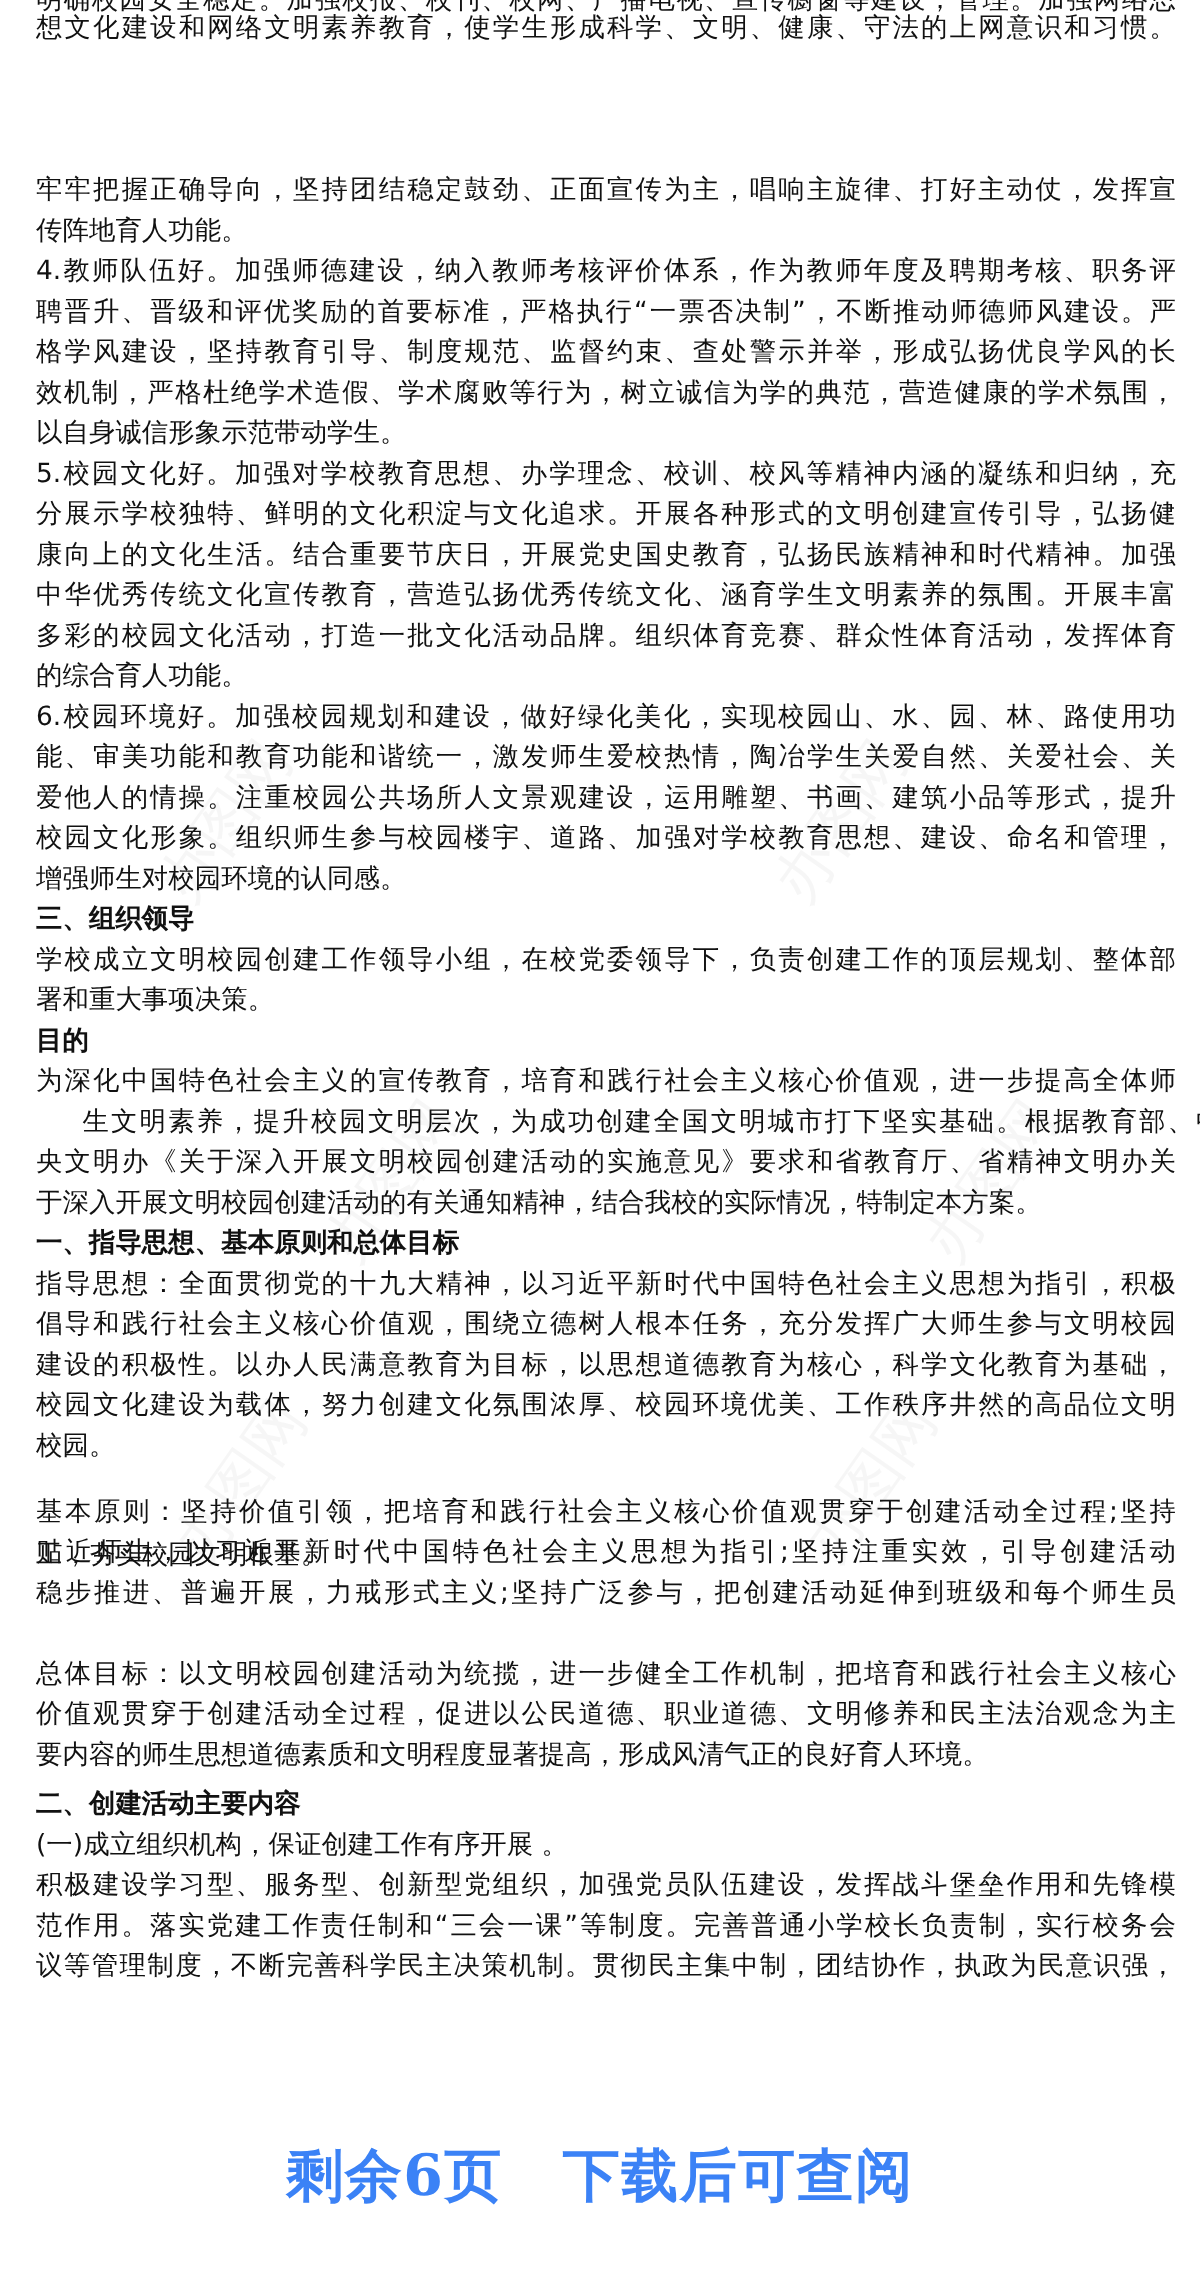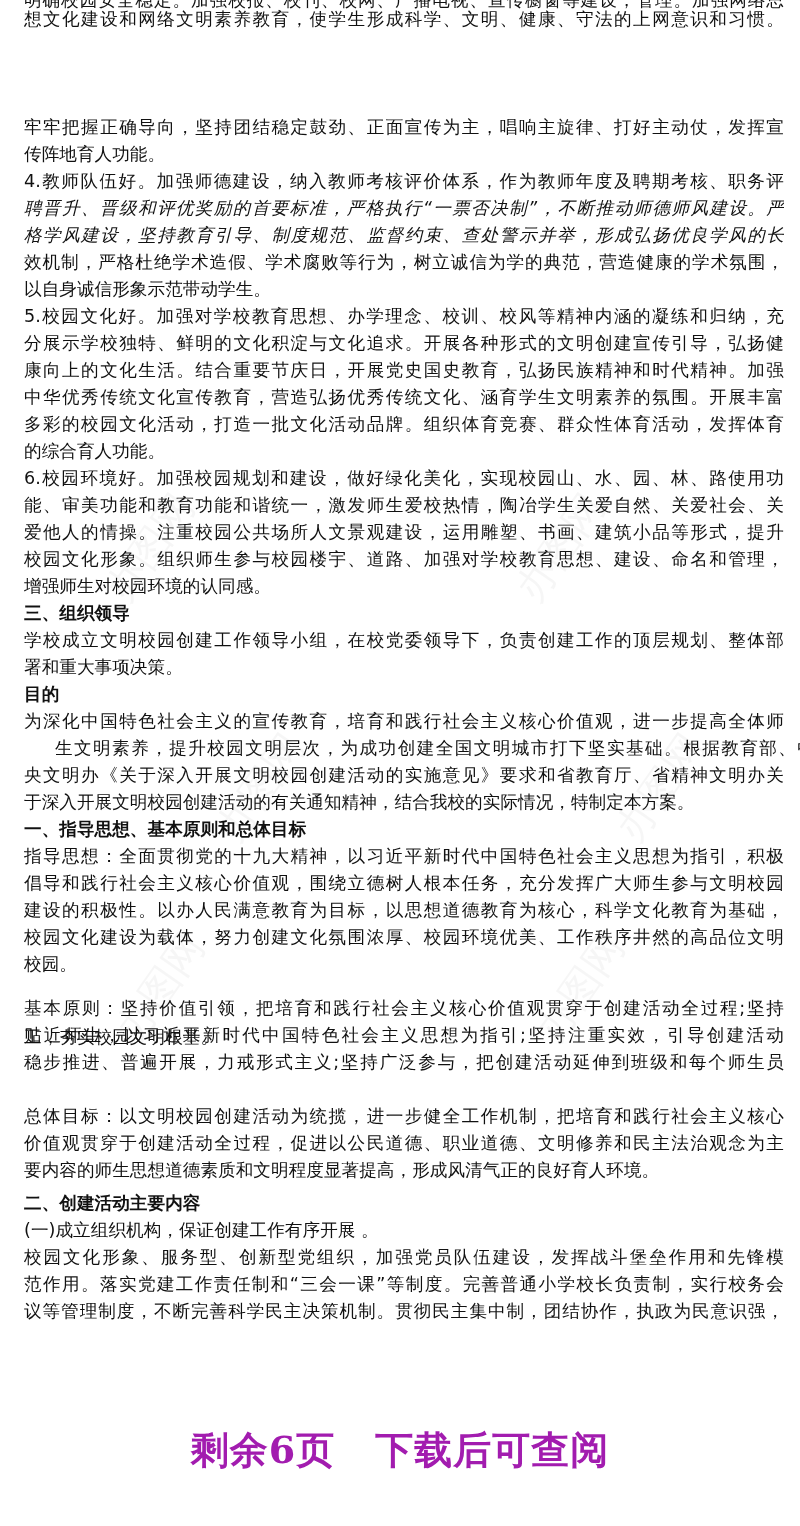--- a/index.html
+++ b/index.html
@@ -6,37 +6,37 @@
   body { width: 800px; height: 1526px; position: relative; overflow: hidden;
          font-family: "DejaVu Sans", "Liberation Sans", sans-serif; color: #111; }
   .page { position: absolute; left: 0; top: 0; width: 800px; height: 1526px; }
   .line { position: absolute; left: 24px; width: 760px; font-size: 17.6px; line-height: 27px;
           height: 27px; white-space: nowrap; overflow: hidden; letter-spacing: 0.05px; }
   .line.just { text-align: justify; text-align-last: justify; }
   .heading { font-weight: bold; }
   .watermark { position: absolute; font-size: 40px; color: rgba(0,0,0,0.035);
                transform: rotate(-55deg); white-space: nowrap; pointer-events: none; }
   .more-banner { position: absolute; left: 0; top: 1425px; width: 800px; text-align: center;
-                 font-size: 38px; font-weight: bold; color: #a21caf; letter-spacing: 1px;
+                 font-size: 38px; font-weight: bold; color: #3b82f6; letter-spacing: 1px;
                  font-family: "DejaVu Serif", "Liberation Serif", serif; }
   .more-banner span { display: inline-block; }
   .more-banner .gap { width: 40px; }
 </style>
 </head>
 <body>
 
 <div class="page" id="page">
   <div id="lines">
       <div class="line just" style="top: -13px;">明确校园安全稳定。加强校报、校刊、校网、广播电视、宣传橱窗等建设，管理。加强网络思</div>
       <div class="line just" style="top: 6px;">想文化建设和网络文明素养教育，使学生形成科学、文明、健康、守法的上网意识和习惯。</div>
       <div class="line just" style="top: 114px;">牢牢把握正确导向，坚持团结稳定鼓劲、正面宣传为主，唱响主旋律、打好主动仗，发挥宣</div>
       <div class="line" style="top: 141px;">传阵地育人功能。</div>
       <div class="line just" style="top: 168px;">4.教师队伍好。加强师德建设，纳入教师考核评价体系，作为教师年度及聘期考核、职务评</div>
-      <div class="line just" style="top: 195px; font-style: italic;">聘晋升、晋级和评优奖励的首要标准，严格执行“一票否决制”，不断推动师德师风建设。严</div>
-      <div class="line just" style="top: 222px; font-style: italic;">格学风建设，坚持教育引导、制度规范、监督约束、查处警示并举，形成弘扬优良学风的长</div>
+      <div class="line just" style="top: 195px;">聘晋升、晋级和评优奖励的首要标准，严格执行“一票否决制”，不断推动师德师风建设。严</div>
+      <div class="line just" style="top: 222px;">格学风建设，坚持教育引导、制度规范、监督约束、查处警示并举，形成弘扬优良学风的长</div>
       <div class="line just" style="top: 249px;">效机制，严格杜绝学术造假、学术腐败等行为，树立诚信为学的典范，营造健康的学术氛围，</div>
       <div class="line" style="top: 276px;">以自身诚信形象示范带动学生。</div>
       <div class="line just" style="top: 303px;">5.校园文化好。加强对学校教育思想、办学理念、校训、校风等精神内涵的凝练和归纳，充</div>
       <div class="line just" style="top: 330px;">分展示学校独特、鲜明的文化积淀与文化追求。开展各种形式的文明创建宣传引导，弘扬健</div>
       <div class="line just" style="top: 357px;">康向上的文化生活。结合重要节庆日，开展党史国史教育，弘扬民族精神和时代精神。加强</div>
       <div class="line just" style="top: 384px;">中华优秀传统文化宣传教育，营造弘扬优秀传统文化、涵育学生文明素养的氛围。开展丰富</div>
       <div class="line just" style="top: 411px;">多彩的校园文化活动，打造一批文化活动品牌。组织体育竞赛、群众性体育活动，发挥体育</div>
       <div class="line" style="top: 438px;">的综合育人功能。</div>
       <div class="line just" style="top: 465px;">6.校园环境好。加强校园规划和建设，做好绿化美化，实现校园山、水、园、林、路使用功</div>
       <div class="line just" style="top: 492px;">能、审美功能和教育功能和谐统一，激发师生爱校热情，陶冶学生关爱自然、关爱社会、关</div>
@@ -59,21 +59,21 @@
       <div class="line" style="top: 951px;">校园。</div>
       <div class="line just" style="top: 995px;">基本原则：坚持价值引领，把培育和践行社会主义核心价值观贯穿于创建活动全过程;坚持</div>
       <div class="line just" style="top: 1022px;">贴近师生，以习近平新时代中国特色社会主义思想为指引;坚持注重实效，引导创建活动</div>
       <div class="line just" style="top: 1049px;">稳步推进、普遍开展，力戒形式主义;坚持广泛参与，把创建活动延伸到班级和每个师生员</div>
       <div class="line" style="top: 1024px;">工，夯实校园文明根基。</div>
       <div class="line just" style="top: 1103px;">总体目标：以文明校园创建活动为统揽，进一步健全工作机制，把培育和践行社会主义核心</div>
       <div class="line just" style="top: 1130px;">价值观贯穿于创建活动全过程，促进以公民道德、职业道德、文明修养和民主法治观念为主</div>
       <div class="line" style="top: 1157px;">要内容的师生思想道德素质和文明程度显著提高，形成风清气正的良好育人环境。</div>
       <div class="line heading" style="top: 1190px;">二、创建活动主要内容</div>
       <div class="line" style="top: 1217px;">(一)成立组织机构，保证创建工作有序开展 。</div>
-      <div class="line just" style="top: 1244px;">校园文化形象、服务型、创新型党组织，加强党员队伍建设，发挥战斗堡垒作用和先锋模</div>
+      <div class="line just" style="top: 1244px;">积极建设学习型、服务型、创新型党组织，加强党员队伍建设，发挥战斗堡垒作用和先锋模</div>
       <div class="line just" style="top: 1271px;">范作用。落实党建工作责任制和“三会一课”等制度。完善普通小学校长负责制，实行校务会</div>
       <div class="line just" style="top: 1298px;">议等管理制度，不断完善科学民主决策机制。贯彻民主集中制，团结协作，执政为民意识强，</div>
     </div>
   <div id="watermarks">
       <div class="watermark" style="left: 90px; top: 520px;">办图网</div>
       <div class="watermark" style="left: 500px; top: 520px;">办图网</div>
       <div class="watermark" style="left: 200px; top: 760px;">办图网</div>
       <div class="watermark" style="left: 600px; top: 760px;">办图网</div>
       <div class="watermark" style="left: 100px; top: 960px;">办图网</div>
       <div class="watermark" style="left: 520px; top: 960px;">办图网</div>

